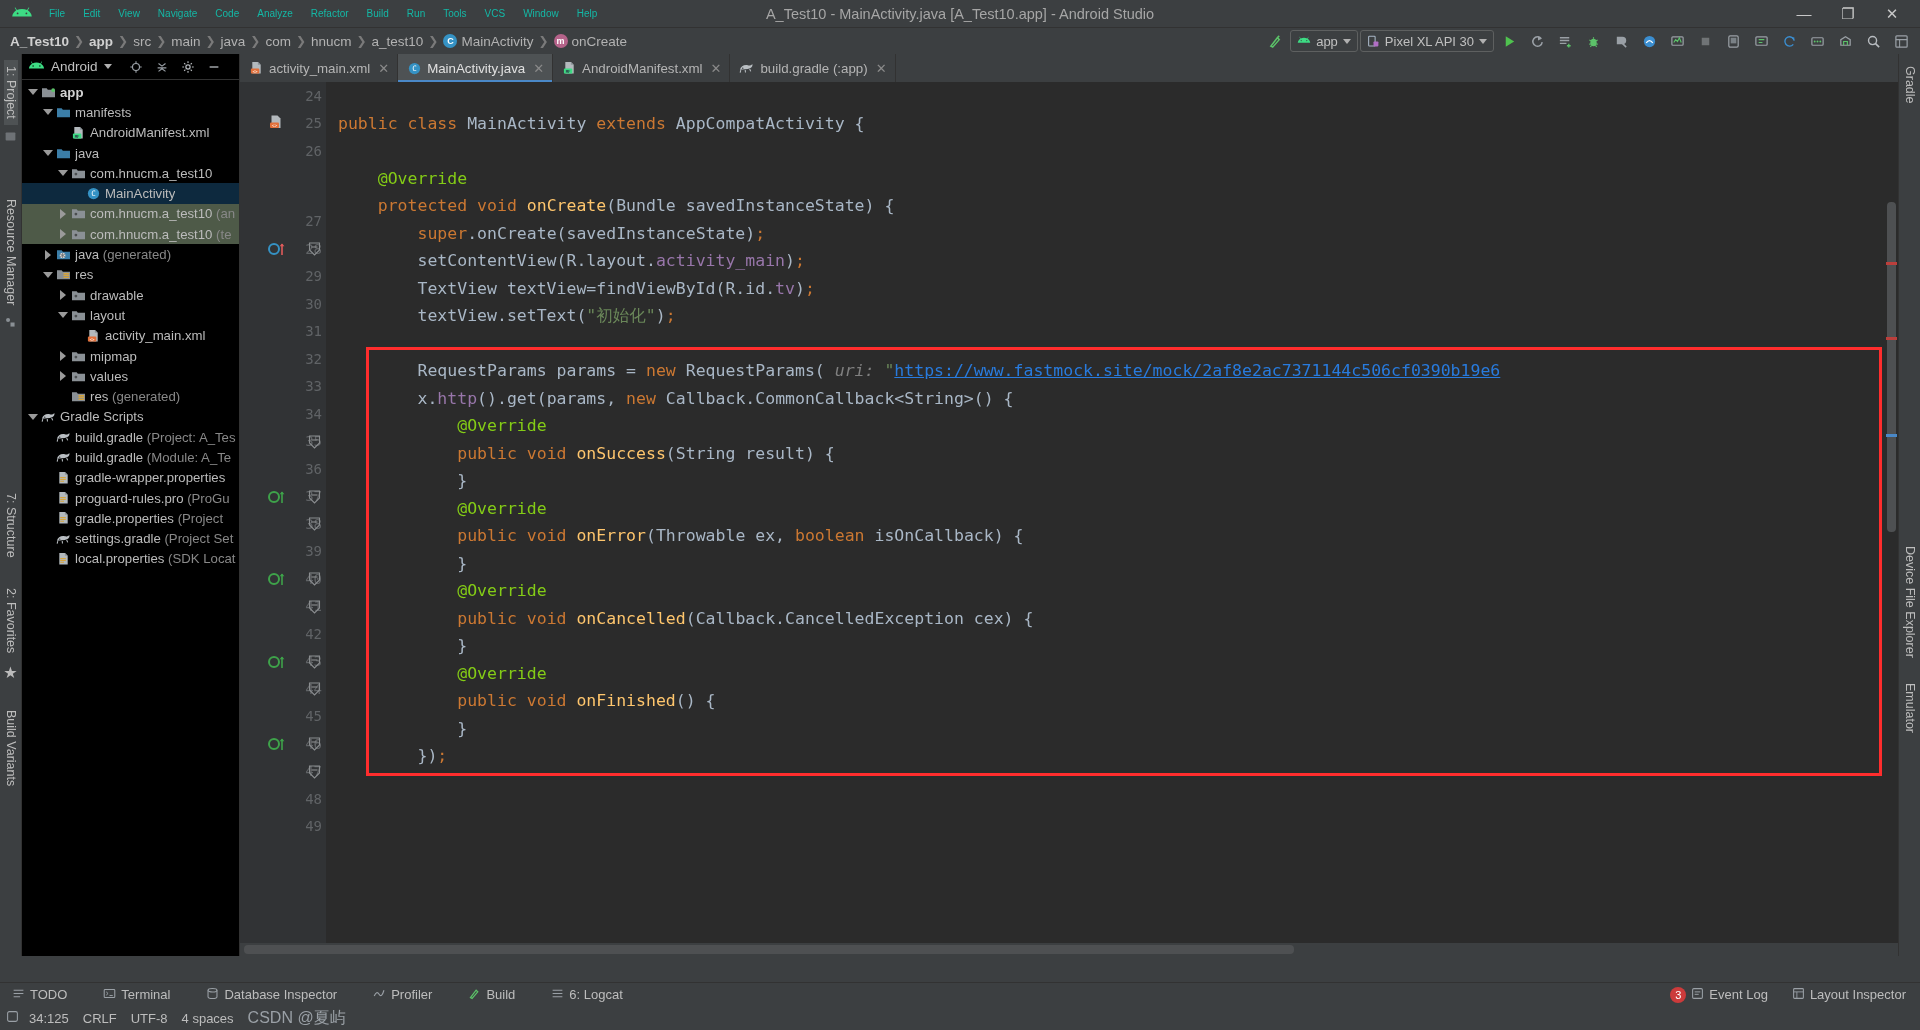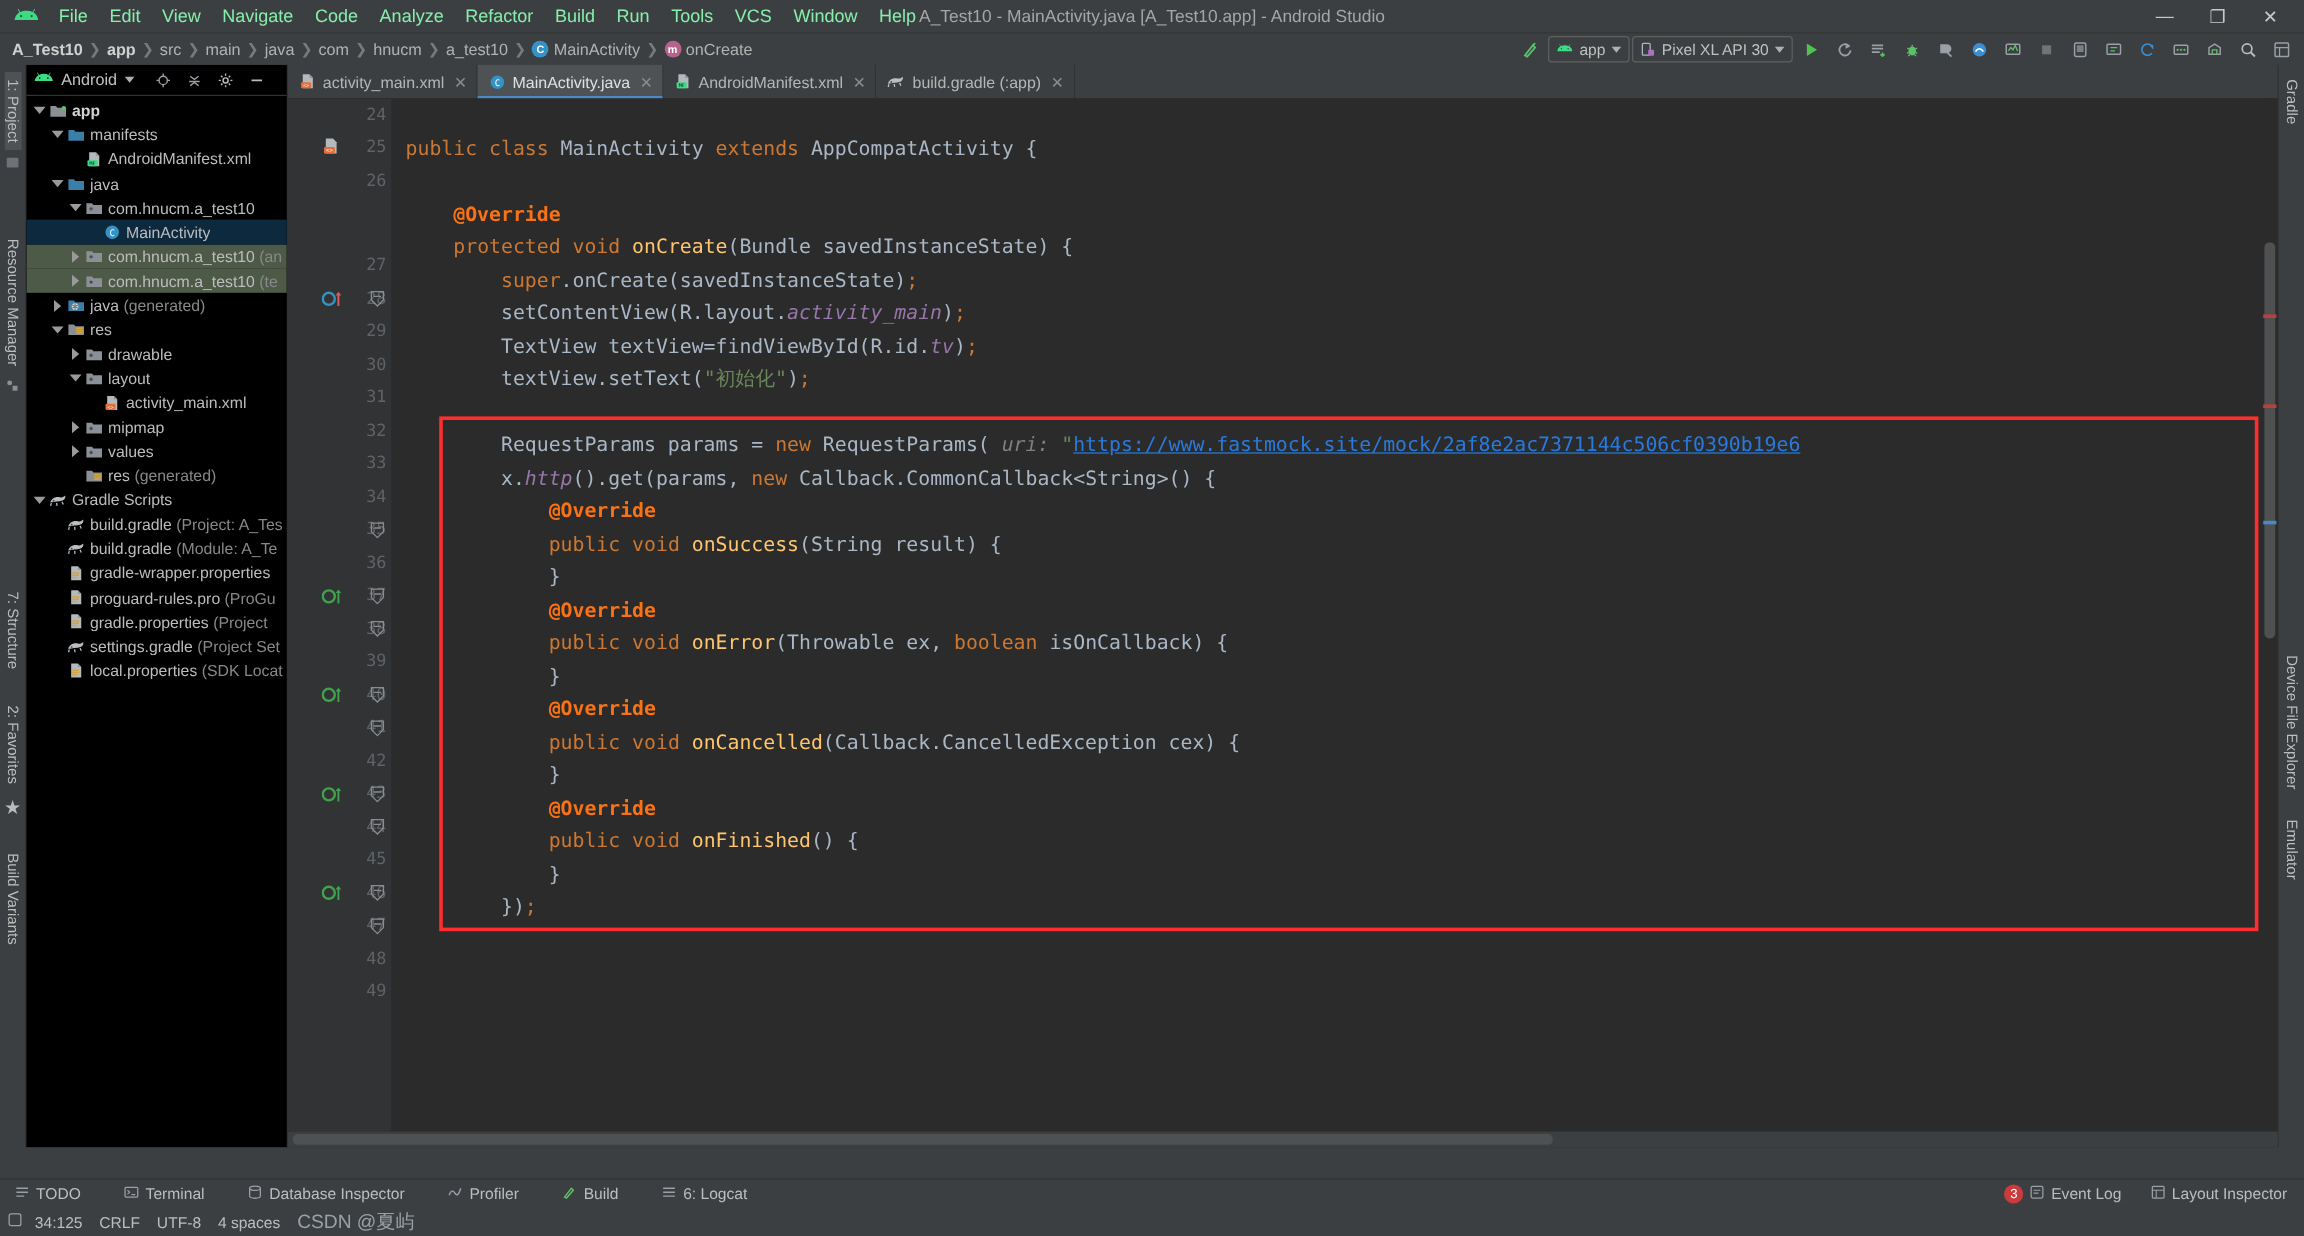--- a/index.html
+++ b/index.html
@@ -9,21 +9,21 @@
     font-family:"Liberation Sans", sans-serif;
     color:#bbbbbb;
     -webkit-font-smoothing:antialiased;
   }
   .app { width:1920px; height:1030px; position:relative; display:flex; flex-direction:column; background:#3c3f41; }
 
   
   .titlebar { height:28px; background:#3c3f41; display:flex; align-items:center; position:relative; flex:none; border-bottom:1px solid #323232; }
   .droid-logo { width:24px; height:22px; margin:0 6px 0 10px; display:flex; align-items:center; justify-content:center; }
   .menu { display:flex; align-items:center; gap:0px; }
-  .menu-item { padding:3px 9px; font-size:15px; color:#86efac; cursor:default; white-space:nowrap; }
+  .menu-item { padding:3px 9px; font-size:10px; color:#14b8a6; cursor:default; white-space:nowrap; }
   .win-title { position:absolute; left:0; right:0; text-align:center; font-size:14.5px; color:#a6a6a6; pointer-events:none; }
   .win-btns { margin-left:auto; display:flex; align-items:center; padding-right:6px; z-index:2;}
   .win-btn { width:44px; height:27px; display:flex; align-items:center; justify-content:center; font-size:15px; color:#c8c8c8; }
 
   
   .navbar { height:26px; background:#3c3f41; display:flex; align-items:center; padding-left:10px; flex:none; position:relative; }
   .crumb { display:flex; align-items:center; font-size:13.5px; color:#b2b2b2; }
   .crumb .sep { color:#7a7a7a; margin:0 5px; font-size:12px; }
   .crumb .strong { font-weight:bold; color:#d0d0d0; }
   .cls-ic { width:14px;height:14px;border-radius:50%;background:#3592c4;color:#fff;font-size:9px;display:inline-flex;align-items:center;justify-content:center;margin-right:4px;font-weight:bold;}
@@ -68,21 +68,21 @@
   .tab.active { background:#4e5254; color:#e0e0e0; }
   .tab.active:after{content:"";position:absolute;left:0;right:0;bottom:0;height:2px;background:#4a88c7;}
   .tab .x { color:#8a8a8a; font-size:13px; margin-left:3px; }
   .code-area { flex:1; display:flex; min-height:0; position:relative; background:#2b2b2b; overflow:hidden;}
   .gutter { width:86px; flex:none; background:#313335; position:relative; }
   .gline { height:27.5px; display:flex; align-items:center; justify-content:flex-end; padding-right:4px; font-family:"DejaVu Sans Mono", monospace; font-size:14px; color:#606366; }
   .code { flex:1; position:relative; font-family:"DejaVu Sans Mono", monospace; font-size:16.5px; line-height:27.5px; padding-left:12px; white-space:pre; overflow:hidden;}
   .cl { height:27.5px; white-space:pre; }
   .kw{color:#cc7832;}
   .fn{color:#ffc66d;} .str{color:#6a8759;}
-  .an{color:#f97316;font-weight:bold;} .id{color:#a9b7c6;} .fld{color:#9876aa;font-style:italic;}
+  .an{color:#84cc16;} .id{color:#a9b7c6;} .fld{color:#9876aa;}
   .hint{color:#808080;font-style:italic;} .lnk{color:#287bde;text-decoration:underline;}
   .ty{color:#a9b7c6;}
   .redbox{position:absolute;border:3px solid #ff2d2d;pointer-events:none;}
   .scrollbar-v{position:absolute;right:0;top:0;bottom:0;width:13px;background:#2b2b2b;}
   .sb-thumb{position:absolute;right:2px;width:9px;background:#4e5052;border-radius:4px;}
   .err-mark{position:absolute;right:1px;width:11px;height:3px;background:#bc3f3c;}
   .hscroll{height:13px;background:#3c3f41;flex:none;position:relative;}
   .hs-thumb{position:absolute;top:2px;height:9px;background:#4e5052;border-radius:4px;}
 
   

